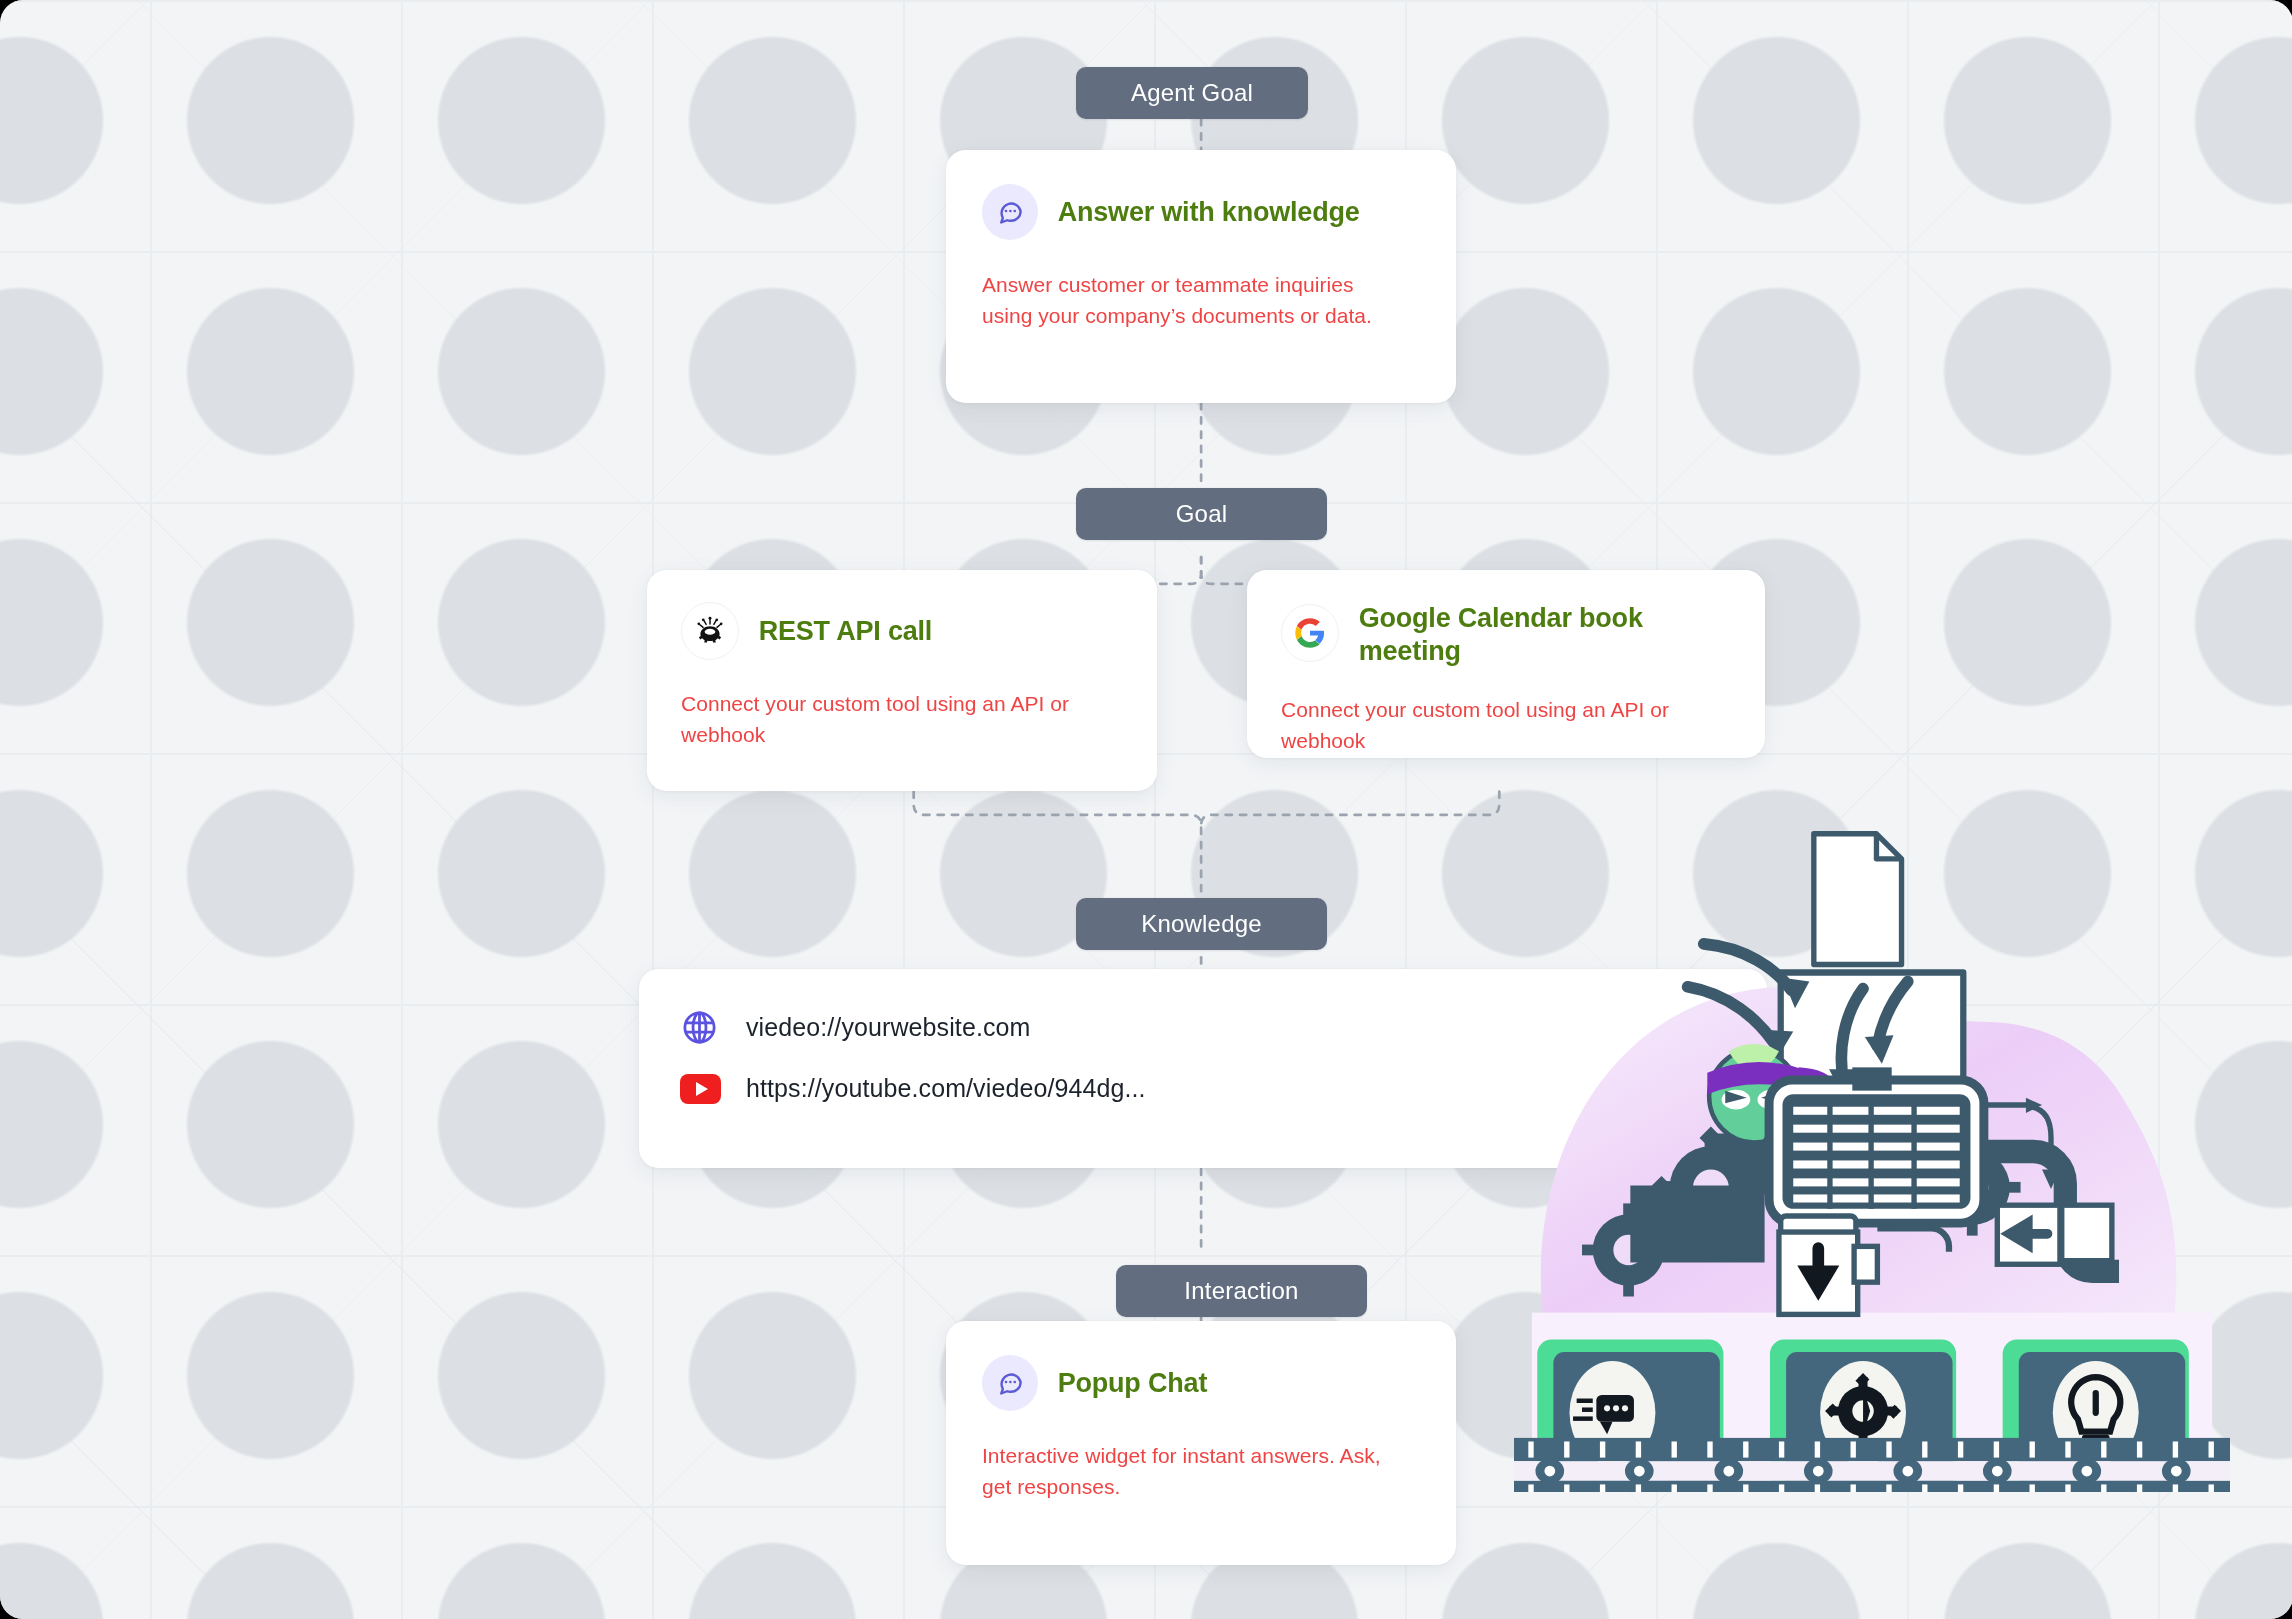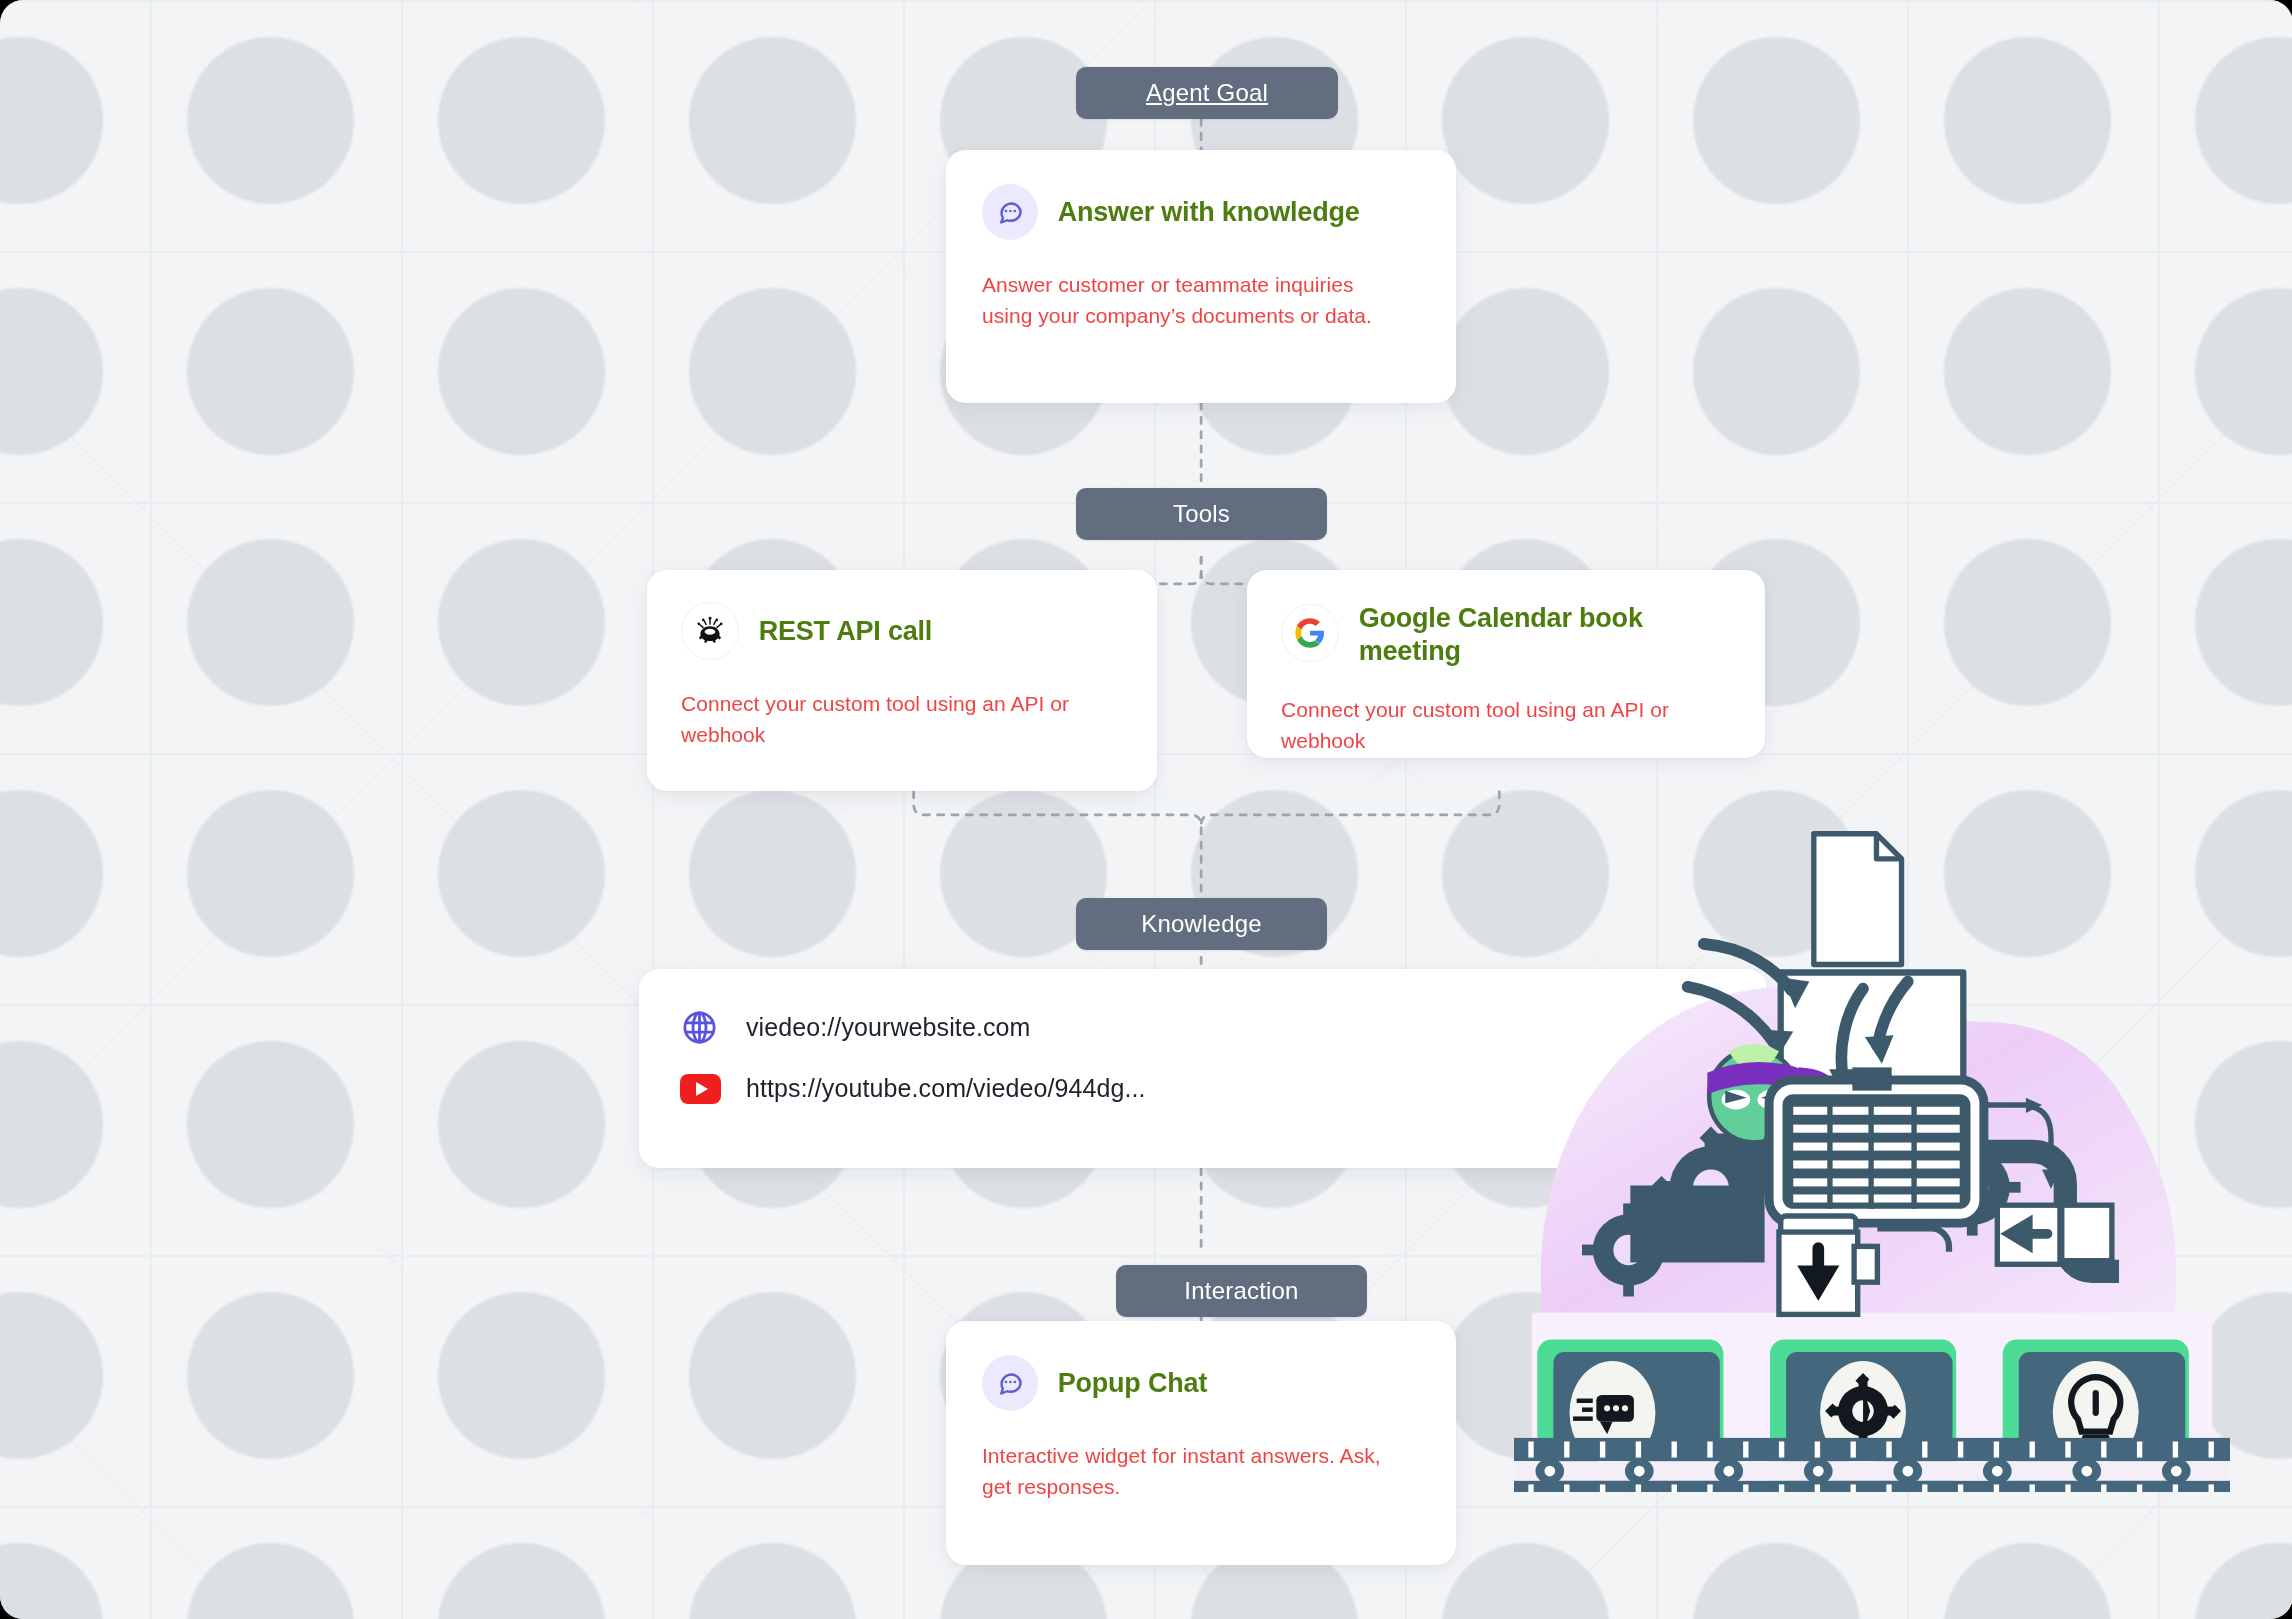--- a/index.html
+++ b/index.html
@@ -113,26 +113,26 @@
       <path d="M1341 622 V 640 Q1341 652 1353 652 H1662 Q1674 652 1674 664 V 682"></path>
 
       <path d="M1020 884 V 898 Q1020 910 1032 910 H1329 Q1341 910 1341 922 V 1003"></path>
       <path d="M1674 884 V 898 Q1674 910 1662 910 H1353 Q1341 910 1341 922"></path>
       <path d="M1341 1069 V 1082"></path>
       <path d="M1341 1305 V 1395"></path>
       <path d="M1341 1470 V 1500"></path>
     </g>
   </svg>
 
-  <div class="pill" style="left:1076px;top:67px;width:262px;text-decoration:underline;">
+  <div class="pill" style="left:1076px;top:67px;width:232px;">
     <span>Agent Goal</span>
   </div>
 
   <div class="pill" style="left:1076px;top:488px;width:251px;">
-    <span>Tools</span>
+    <span>Goal</span>
   </div>
 
   <div class="pill" style="left:1076px;top:898px;width:251px;text-align:center;">
     <span>Knowledge</span>
   </div>
 
   <div class="pill" style="left:1076px;top:1265px;width:251px;margin-left:40px;">
     <span>Interaction</span>
   </div>
 

